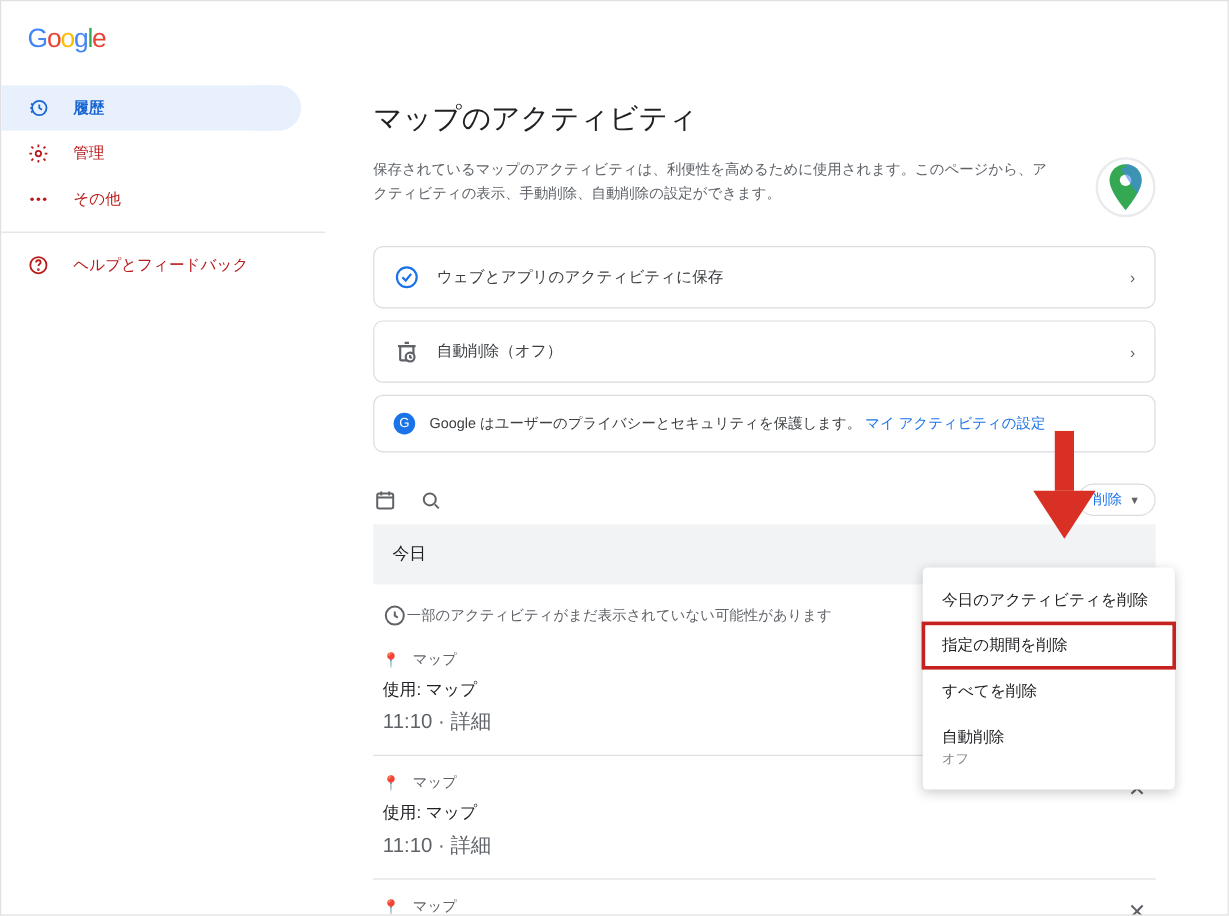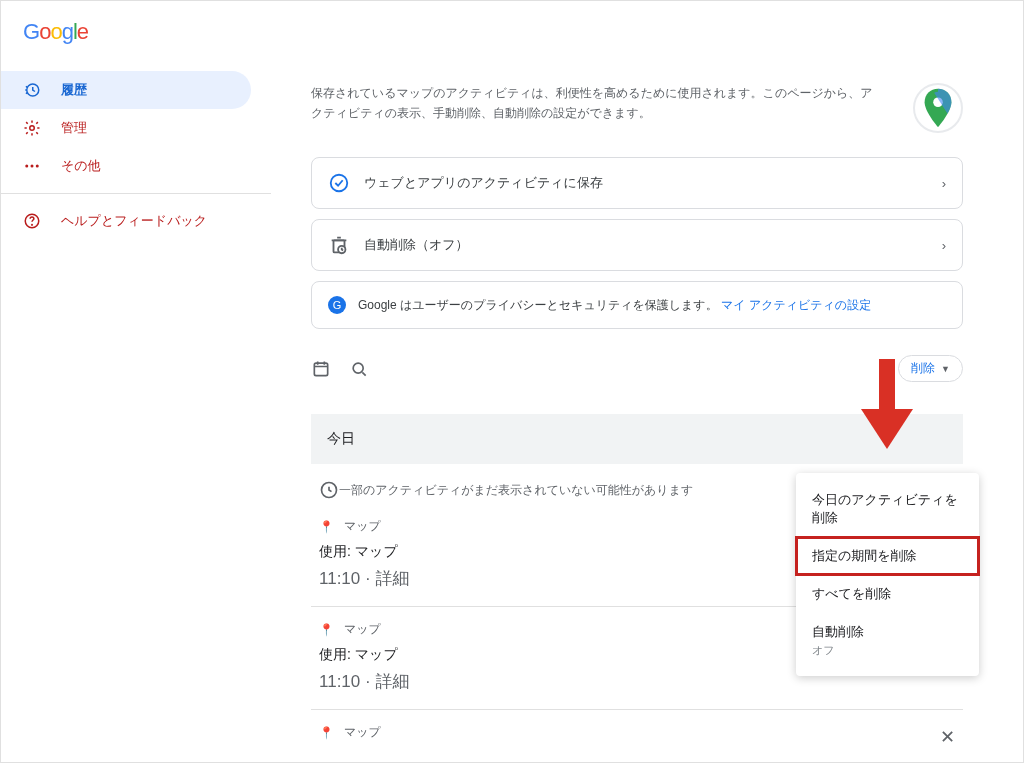--- a/index.html
+++ b/index.html
@@ -28,32 +28,32 @@
 .card-row .chev { margin-left: auto; color: #5f6368; }
 .privacy-card { border: 1px solid #dadce0; border-radius: 8px; padding: 14px 16px; font-size: 12px; color: #3c4043; display: flex; align-items: center; gap: 12px; }
 .privacy-card .link { color: #1a73e8; }
 .shield { width: 18px; height: 18px; background: #1a73e8; border-radius: 50%; color: #fff; font-size: 11px; display: inline-flex; align-items: center; justify-content: center; flex-shrink: 0; }
 
 .toolbar { margin-top: 26px; display: flex; align-items: center; gap: 18px; text-align: right; }
 .icon-btn { width: 20px; height: 20px; color: #5f6368; display: inline-flex; align-items: center; justify-content: center; cursor: pointer; }
 .delete-chip { margin-left: auto; border: 1px solid #dadce0; border-radius: 16px; padding: 4px 12px; font-size: 12px; color: #1a73e8; display: inline-flex; align-items: center; gap: 6px; cursor: pointer; }
 .delete-chip .arrow { font-size: 9px; color: #5f6368; }
 
-.section-header { background: #f1f3f4; padding: 16px; margin-top: 32px; font-size: 14px; }
+.section-header { background: #f1f3f4; padding: 16px; margin-top: 7px; font-size: 14px; }
 .notice-row { display: flex; align-items: center; padding: 16px 8px 4px; font-size: 12px; color: #5f6368; }
 
 .activity-item { padding: 8px 8px 16px; border-bottom: 1px solid #e0e0e0; position: relative; }
 .app-row { display: flex; align-items: center; gap: 10px; font-size: 12px; color: #5f6368; margin: 6px 0; }
 .app-title { font-size: 14px; color: #202124; margin: 8px 0 6px; }
 .app-meta { font-size: 17px; color: #5f6368; }
 .close-x { position: absolute; right: 8px; top: 16px; color: #5f6368; font-size: 18px; cursor: pointer; }
 .pin { font-size: 12px; }
 
 
-.menu { position: absolute; top: 410px; right: 44px; width: 183px; background: #fff; box-shadow: 0 2px 10px rgba(0,0,0,0.2); border-radius: 4px; padding: 8px 0; z-index: 10; }
+.menu { position: absolute; top: 410px; right: 44px; width: 210px; background: #fff; box-shadow: 0 2px 10px rgba(0,0,0,0.2); border-radius: 4px; padding: 8px 0; z-index: 10; }
 .menu-item { padding: 10px 16px; font-size: 13px; color: #202124; cursor: pointer; }
 .menu-item.highlighted { outline: 3px solid #c5221f; outline-offset: -2px; }
 .menu-item .sub { font-size: 11px; color: #80868b; display: block; margin-top: 2px; }
 
 
 .red-arrow { position: absolute; top: 296px; right: 110px; z-index: 5; }
 .red-arrow svg { display: block; }
 
 svg { width: 100%; height: 100%; }
 </style>
@@ -104,20 +104,21 @@
             <circle cx="12" cy="12" r="9"></circle>
             <path d="M9.5 9a2.5 2.5 0 115 0c0 1.5-2.5 2-2.5 4"></path>
             <circle cx="12" cy="17" r="0.5" fill="currentColor"></circle>
           </svg>
       </span>
       <span>ヘルプとフィードバック</span>
     </div>
   </div>
 
   <div class="main">
+    <h1 class="page-title">マップのアクティビティ</h1>
     <div class="top-row">
       <p class="page-desc">保存されているマップのアクティビティは、利便性を高めるために使用されます。このページから、アクティビティの表示、手動削除、自動削除の設定ができます。</p>
       <div class="maps-badge">
         <svg viewBox="0 0 24 24" width="26" height="26">
             <path fill="#34a853" d="M12 2C8 2 5 5 5 9c0 5 7 13 7 13s7-8 7-13c0-4-3-7-7-7z"></path>
             <circle cx="12" cy="9" r="2.5" fill="#fff"></circle>
             <path fill="#4285f4" d="M12 2c4 0 7 3 7 7 0 2-1 4-2 6L10 4c.6-.3 1.3-.5 2-.5z" opacity="0.6"></path>
           </svg>
       </div>
     </div>

